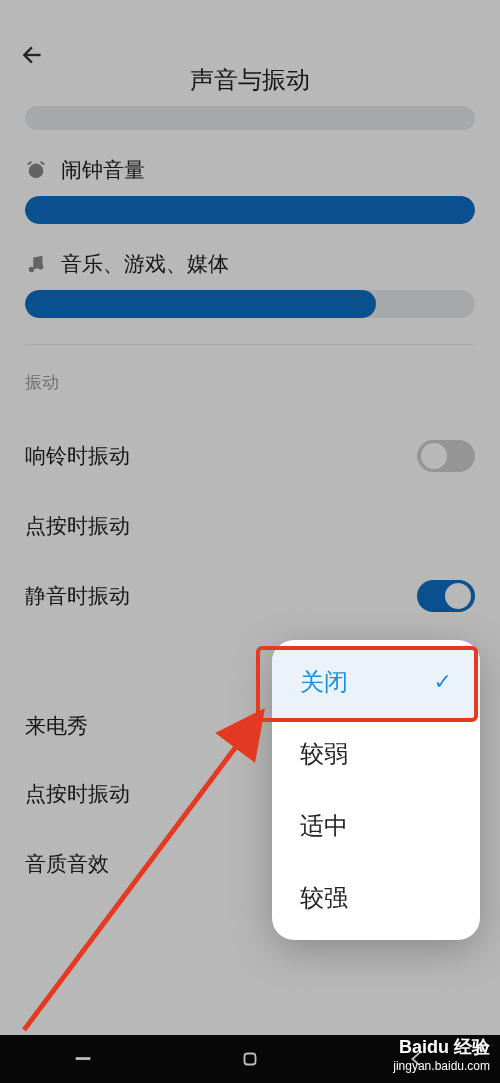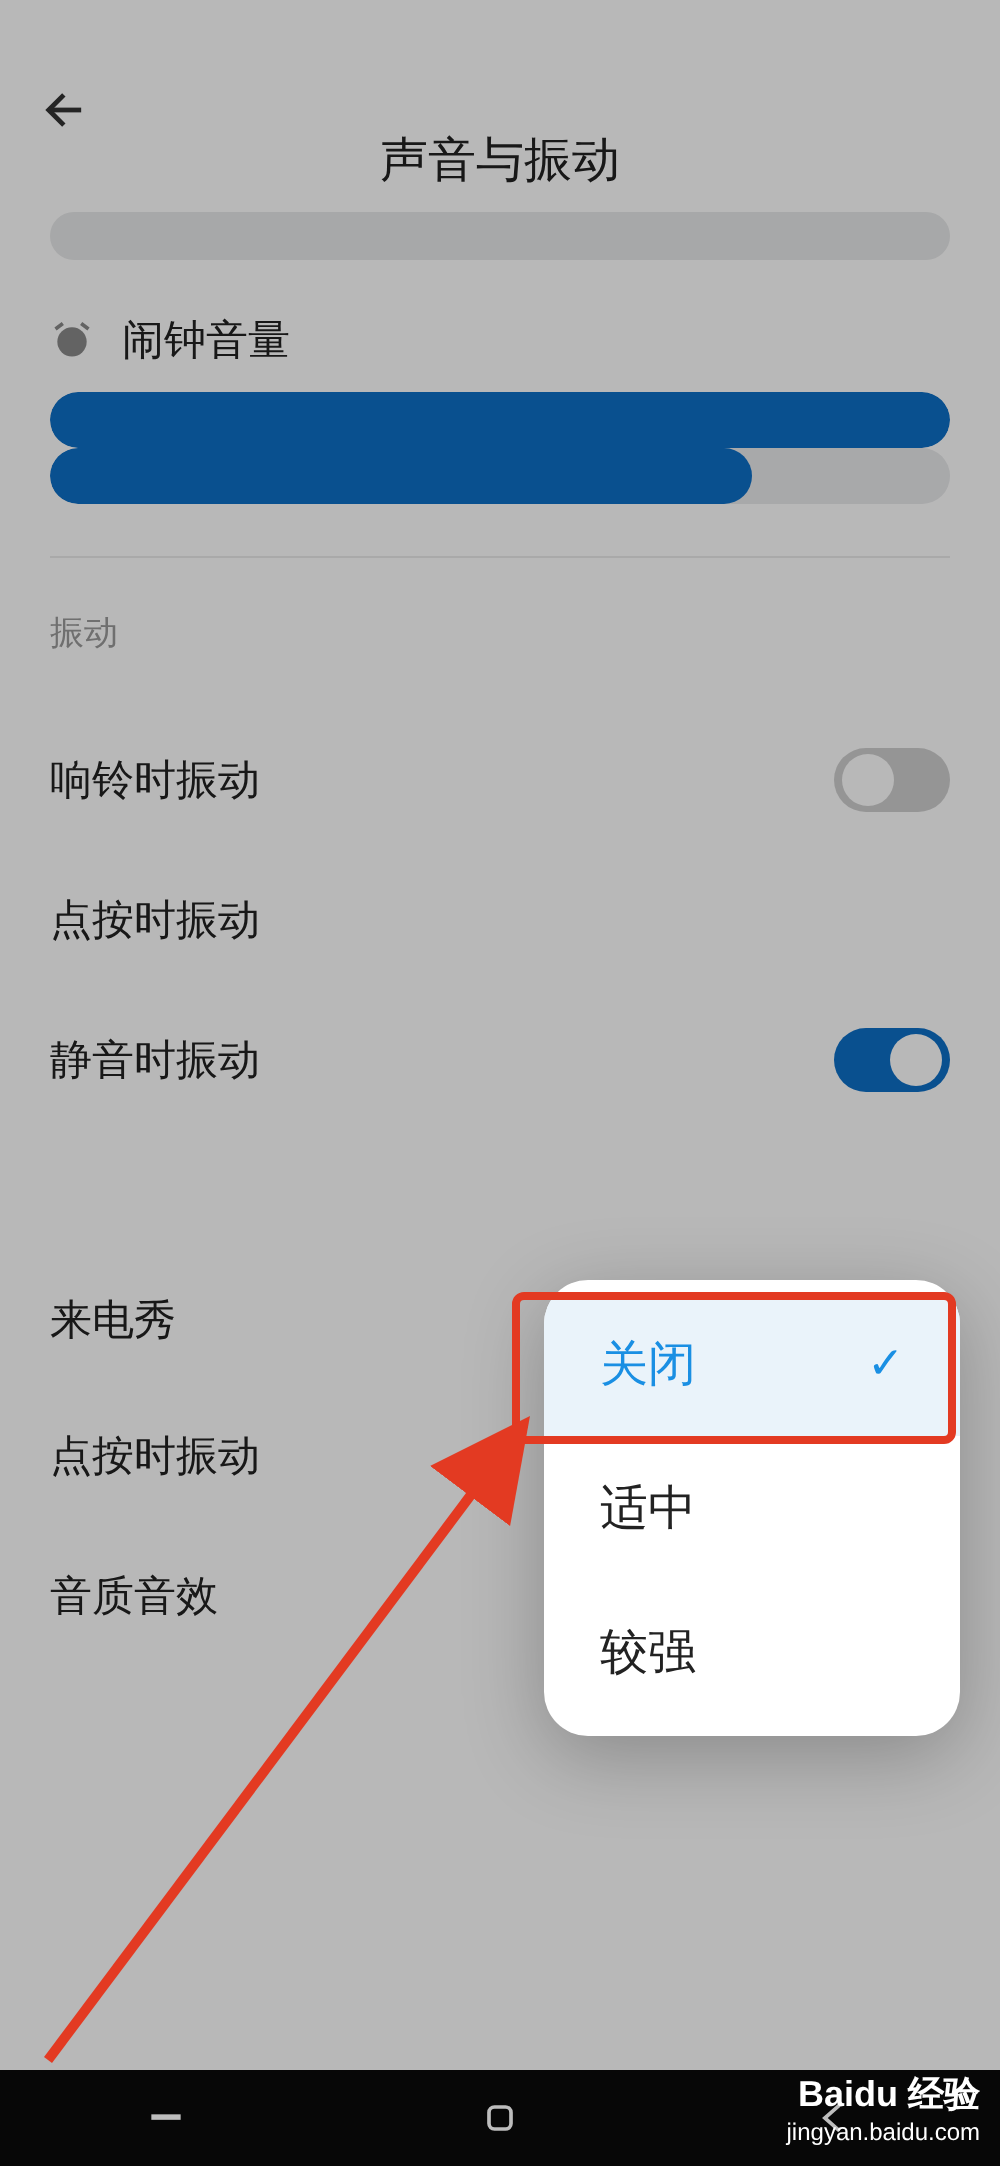--- a/index.html
+++ b/index.html
@@ -220,20 +220,30 @@
             <rect x="11" y="8" width="2" height="6"></rect>
             <path d="M3 6l4-3M21 6l-4-3" stroke="#8a8a8a" stroke-width="2" fill="none"></path>
           </svg>
       </span>
       <span class="slider-text">闹钟音量</span>
     </div>
     <div class="slider-track">
       <div class="slider-fill" style="width:100%"></div>
     </div>
 
+    <div class="slider-label">
+      <span class="slider-icon">
+        <svg width="22" height="22" viewBox="0 0 24 24" fill="#8a8a8a">
+            <path d="M9 18V5l10-2v12"></path>
+            <circle cx="7" cy="18" r="3"></circle>
+            <circle cx="17" cy="15" r="3"></circle>
+          </svg>
+      </span>
+      <span class="slider-text">音乐、游戏、媒体</span>
+    </div>
     <div class="slider-track">
       <div class="slider-fill" style="width:78%"></div>
     </div>
   </div>
 
   <div class="divider"></div>
 
   <div class="group-title">振动</div>
 
   <div class="row">
@@ -269,20 +279,23 @@
     <span class="chevron">›</span>
   </div>
 </div>
 
 <div class="dimmer"></div>
 
 <div class="popup">
   <div class="popup-item selected">
     <span>关闭</span>
     <span class="check">✓</span>
+  </div>
+  <div class="popup-item">
+    <span>较弱</span>
   </div>
   <div class="popup-item">
     <span>适中</span>
   </div>
   <div class="popup-item">
     <span>较强</span>
   </div>
 </div>
 
 <div class="highlight-box" style="left:256px; top:646px; width:222px; height:76px;"></div>

